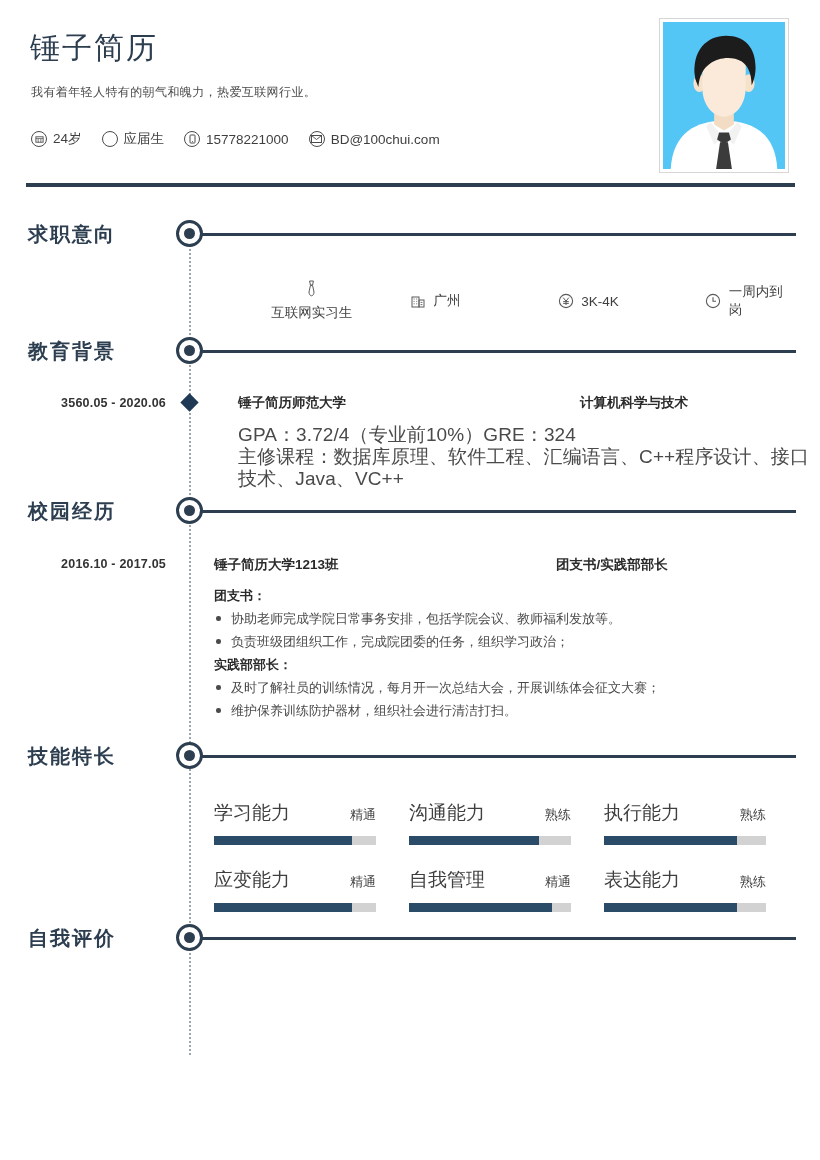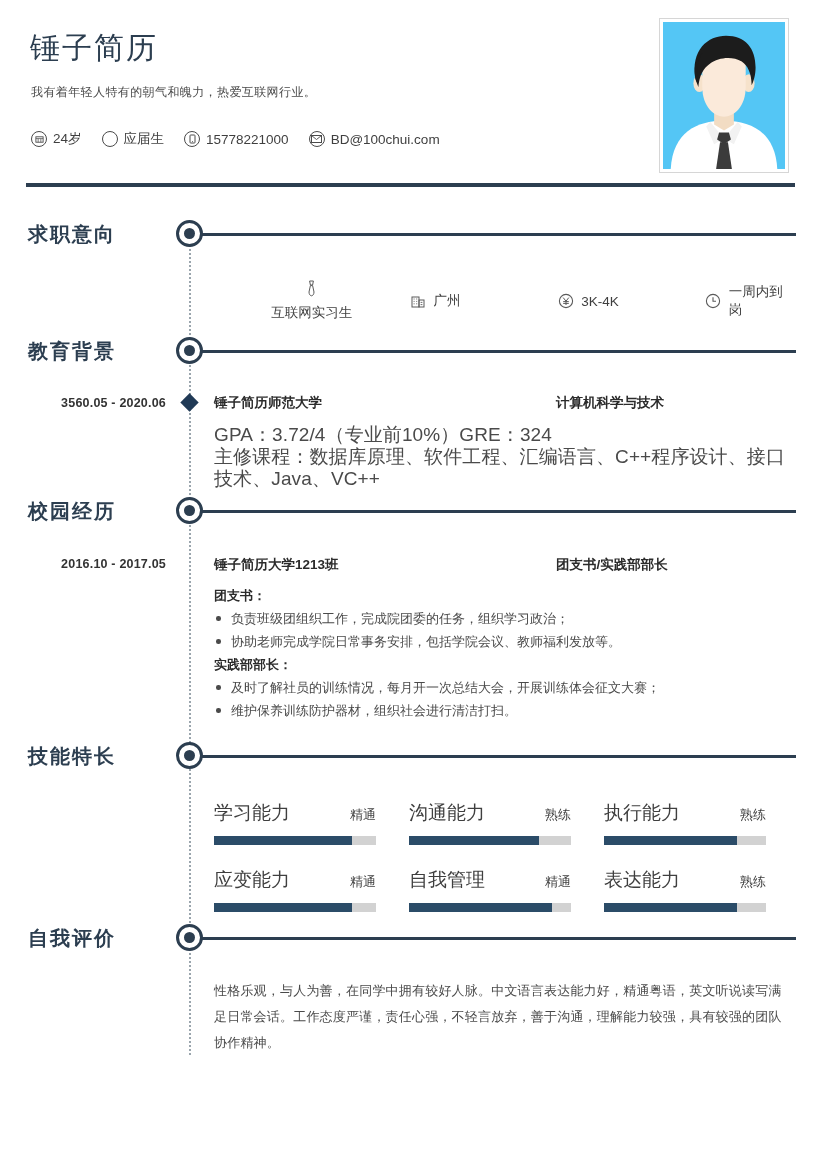--- a/index.html
+++ b/index.html
@@ -262,21 +262,21 @@
   </div>
 
   <div class="section" style="top:338px;">
     <div class="sec-title">教育背景</div>
     <div class="sec-line"></div>
     <div class="marker"></div>
   </div>
 
   <div class="date-col" style="top:396px;">3560.05 - 2020.06</div>
   <div class="diamond" style="top:396px;"></div>
-  <div class="body-col" style="top:394px;">
+  <div class="body-col" style="top:394px;margin-left:24px;">
     <div class="entry-head">
       <span class="entry-org">锤子简历师范大学</span>
       <span class="entry-role">计算机科学与技术</span>
     </div>
     <div style="margin-top:12px;">
       <div class="detail-line">GPA：3.72/4（专业前10%）GRE：324</div>
       <div class="detail-line">主修课程：数据库原理、软件工程、汇编语言、C++程序设计、接口技术、Java、VC++</div>
     </div>
   </div>
 
@@ -289,22 +289,22 @@
   <div class="date-col" style="top:557px;">2016.10 - 2017.05</div>
   <div class="body-col" style="top:556px;">
     <div class="entry-head">
       <span class="entry-org">锤子简历大学1213班</span>
       <span class="entry-role">团支书/实践部部长</span>
     </div>
 
     <div style="margin-top:10px;">
       <div class="sub-head">团支书：</div>
       <ul class="bullets">
+        <li>协助老师完成学院日常事务安排，包括学院会议、教师福利发放等。</li>
         <li>负责班级团组织工作，完成院团委的任务，组织学习政治；</li>
-        <li>协助老师完成学院日常事务安排，包括学院会议、教师福利发放等。</li>
       </ul>
     </div>
 
     <div>
       <div class="sub-head">实践部部长：</div>
       <ul class="bullets">
         <li>及时了解社员的训练情况，每月开一次总结大会，开展训练体会征文大赛；</li>
         <li>维护保养训练防护器材，组织社会进行清洁打扫。</li>
       </ul>
     </div>
@@ -377,15 +377,14 @@
       </div>
     </div>
   </div>
 
   <div class="section" style="top:925px;">
     <div class="sec-title">自我评价</div>
     <div class="sec-line"></div>
     <div class="marker"></div>
   </div>
 
-  <div class="evaluation" style="top:978px;">性格乐观，与人为善，在同学中拥有较好人脉。中文语言表达能力好，精通粤语，英文听说读写满足日常会话。工作态度严谨，责任心强，不轻言放弃，善于沟通，理解能力较强，具有较强的团队协作精神。</div>
 
 </div>
 
 </body></html>

